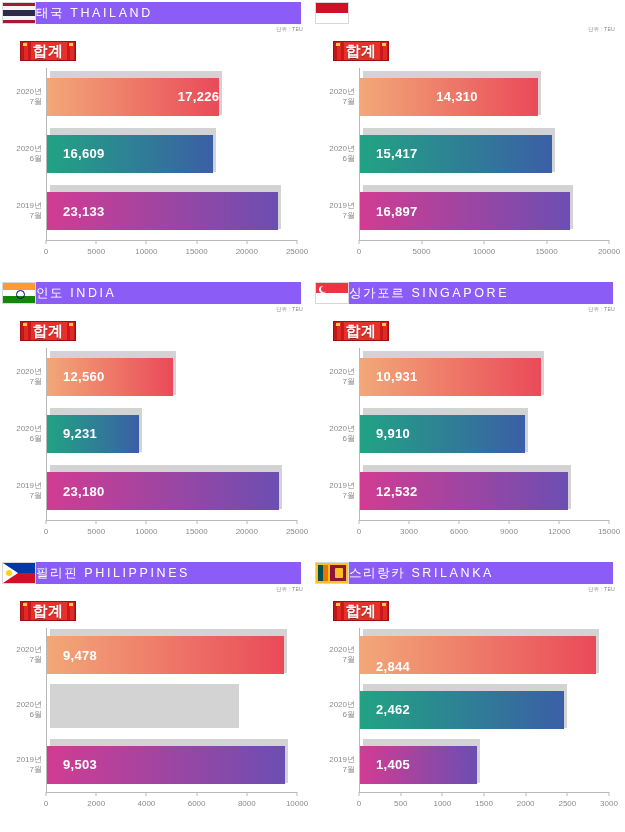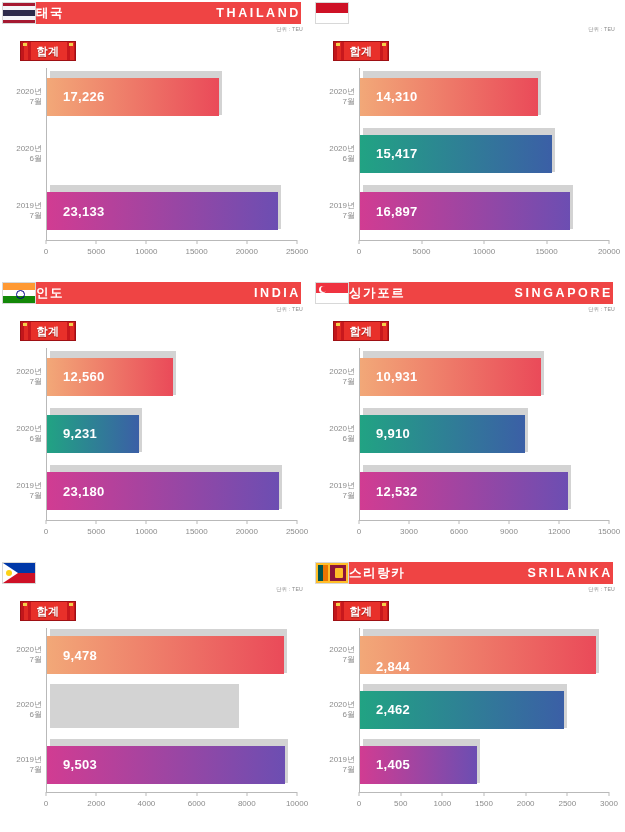--- a/index.html
+++ b/index.html
@@ -41,28 +41,28 @@
     height: 22px;
     flex: 0 0 34px;
     position: relative;
     overflow: hidden;
     border: 1px solid #d8d8d8;
     box-sizing: border-box;
     background: #fff;
   }
   .title-bar {
     flex: 1 1 auto;
-    background: #ef4444;
+    background: #8b5cf6;
     color: #ffffff;
     font-size: 12.5px;
-    font-weight: bold;
+    font-weight: normal;
     letter-spacing: 1.6px;
     display: flex;
     align-items: center;
-    justify-content: space-between;
+    justify-content: flex-start;
     white-space: nowrap;
   }
   .title-bar .latin { letter-spacing: 2.6px; margin-left: 6px; }
 
   .unit-label {
     position: absolute;
     right: 10px;
     top: 26px;
     font-size: 5.2px;
     color: #8a8a8a;
@@ -94,21 +94,21 @@
     position: absolute;
     top: 1px;
     width: 4px;
     height: 3px;
     background: #f3cf4a;
   }
   .sum-badge .cap.l { left: 2px; }
   .sum-badge .cap.r { right: 2px; }
   .sum-badge .txt {
     color: #ffffff;
-    font-size: 11px;
+    font-size: 15px;
     font-weight: bold;
     letter-spacing: .5px;
     text-shadow: 0 1px 1px rgba(0,0,0,.35);
   }
 
   
   .chart {
     position: absolute;
     left: 0;
     top: 64px;
@@ -244,29 +244,35 @@
       <div class="chart">
         <div class="plot">
           <div class="rows">
             <div class="row">
               <div class="row-label">
                 <div>2020년</div>
                 <div>7월</div>
               </div>
               <div class="bar-wrap" style="width: 68.904%;">
                 <div class="bar-shadow" style="width: 100%;"></div>
-                <div class="bar c0" style="width: 100%;">
+                <div class="bar c0" style="width: 100%; justify-content: flex-end;">
                   <span class="bar-value">17,226</span>
                 </div>
               </div>
             </div>
             <div class="row">
               <div class="row-label">
                 <div>2020년</div>
                 <div>6월</div>
+              </div>
+              <div class="bar-wrap" style="width: 66.436%;">
+                <div class="bar-shadow" style="width: 100%;"></div>
+                <div class="bar c1" style="width: 100%;">
+                  <span class="bar-value">16,609</span>
+                </div>
               </div>
             </div>
             <div class="row">
               <div class="row-label">
                 <div>2019년</div>
                 <div>7월</div>
               </div>
               <div class="bar-wrap" style="width: 92.532%;">
                 <div class="bar-shadow" style="width: 100%;"></div>
                 <div class="bar c2" style="width: 100%;">
@@ -311,21 +317,21 @@
       <div class="chart">
         <div class="plot">
           <div class="rows">
             <div class="row">
               <div class="row-label">
                 <div>2020년</div>
                 <div>7월</div>
               </div>
               <div class="bar-wrap" style="width: 71.55%;">
                 <div class="bar-shadow" style="width: 100%;"></div>
-                <div class="bar c0" style="width: 100%;">
+                <div class="bar c0" style="width: 100%; justify-content: center;">
                   <span class="bar-value">14,310</span>
                 </div>
               </div>
             </div>
             <div class="row">
               <div class="row-label">
                 <div>2020년</div>
                 <div>6월</div>
               </div>
               <div class="bar-wrap" style="width: 77.085%;">
@@ -524,20 +530,24 @@
     </div>
     <div class="panel">
       <div class="panel-header">
         <div class="flag">
           <div class="fl">
             <span style="left:0;top:0;width:100%;height:50%;background:#0038A8"></span>
             <span style="left:0;top:50%;width:100%;height:50%;background:#CE1126"></span>
             <span style="left:0;top:0;width:0;height:0;border-top:10px solid transparent;border-bottom:10px solid transparent;border-left:15px solid #FFFFFF"></span>
             <span style="left:3px;top:7px;width:6px;height:6px;border-radius:50%;background:#FCD116"></span>
           </div>
+        </div>
+        <div class="title-bar">
+          <span>필리핀</span>
+          <span class="latin">PHILIPPINES</span>
         </div>
       </div>
       <div class="unit-label">단위 : TEU</div>
       <div class="sum-badge">
         <span class="cap l"></span>
         <span class="cap r"></span>
         <span class="txt">합계</span>
       </div>
       <div class="chart">
         <div class="plot">

